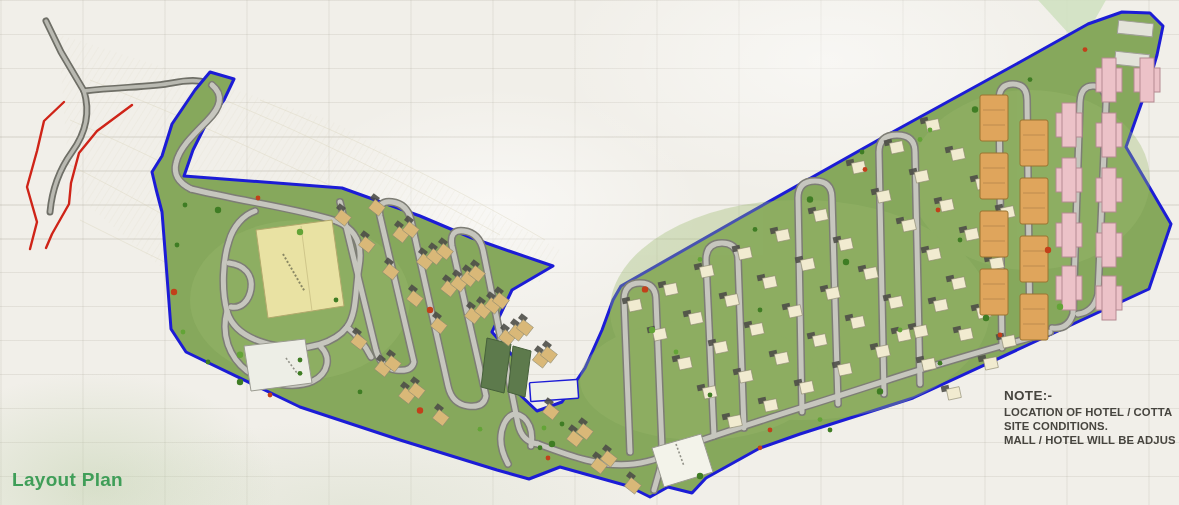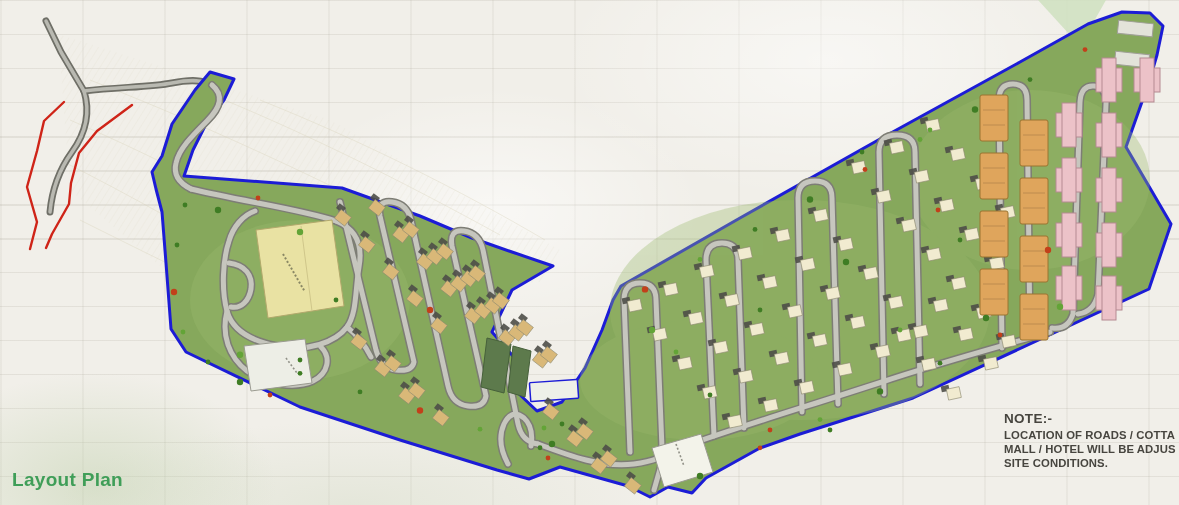--- a/index.html
+++ b/index.html
@@ -31,21 +31,21 @@
       radial-gradient(380px 200px at 70% 12%, rgba(255,255,255,.5), rgba(255,255,255,0) 70%);
   }
   svg.plan{position:absolute;left:0;top:0;z-index:1;}
   .roads-casing path, .roads-casing use{fill:none;stroke:var(--road-casing);stroke-width:8;stroke-linecap:round;stroke-linejoin:round;}
   .roads-fill path, .roads-fill use{fill:none;stroke:var(--road-fill);stroke-width:5;stroke-linecap:round;stroke-linejoin:round;}
   .access-casing{fill:none;stroke:var(--access-casing);stroke-width:7;stroke-linecap:round;stroke-linejoin:round;}
   .access-fill{fill:none;stroke:var(--access-fill);stroke-width:3.5;stroke-linecap:round;stroke-linejoin:round;}
   .stream{fill:none;stroke:var(--stream);stroke-width:2.4;stroke-linecap:round;stroke-linejoin:round;}
   .hatch-line{stroke:#d6cfb6;stroke-width:1;fill:none;opacity:.65;}
   .page-title{position:absolute;z-index:2;left:12px;top:469px;font-size:19px;font-weight:bold;color:var(--title-color);letter-spacing:.3px;}
-  .note{position:absolute;z-index:2;left:1004px;top:411px;color:var(--note-color);white-space:nowrap;}
+  .note{position:absolute;z-index:2;left:1004px;top:388px;color:var(--note-color);white-space:nowrap;}
   .note .note-h{font-size:13.5px;font-weight:bold;letter-spacing:.3px;margin-bottom:2px;}
   .note .note-l{font-size:11.3px;font-weight:bold;line-height:14px;letter-spacing:.1px;}
 </style>
 </head>
 <body>
 
 <div class="stage">
 
   <svg class="plan" width="1179" height="505" viewBox="0 0 1179 505">
 
@@ -665,18 +665,18 @@
         <circle cx="862" cy="152" r="2.4" fill="#3f7d24"></circle>
         <circle cx="218" cy="210" r="3.2" fill="#3f7d24"></circle>
         <circle cx="258" cy="198" r="2.4" fill="#c2401a"></circle>
       </g>
   </svg>
 
   <div class="page-title">Layout Plan</div>
 
   <div class="note">
     <div class="note-h">NOTE:-</div>
-    <div class="note-l">LOCATION OF ROADS / COTTA</div>
+    <div class="note-l">LOCATION OF HOTEL / COTTA</div>
+    <div class="note-l">SITE CONDITIONS.</div>
     <div class="note-l">MALL / HOTEL WILL BE ADJUS</div>
-    <div class="note-l">SITE CONDITIONS.</div>
   </div>
 
 </div>
 
 </body></html>

